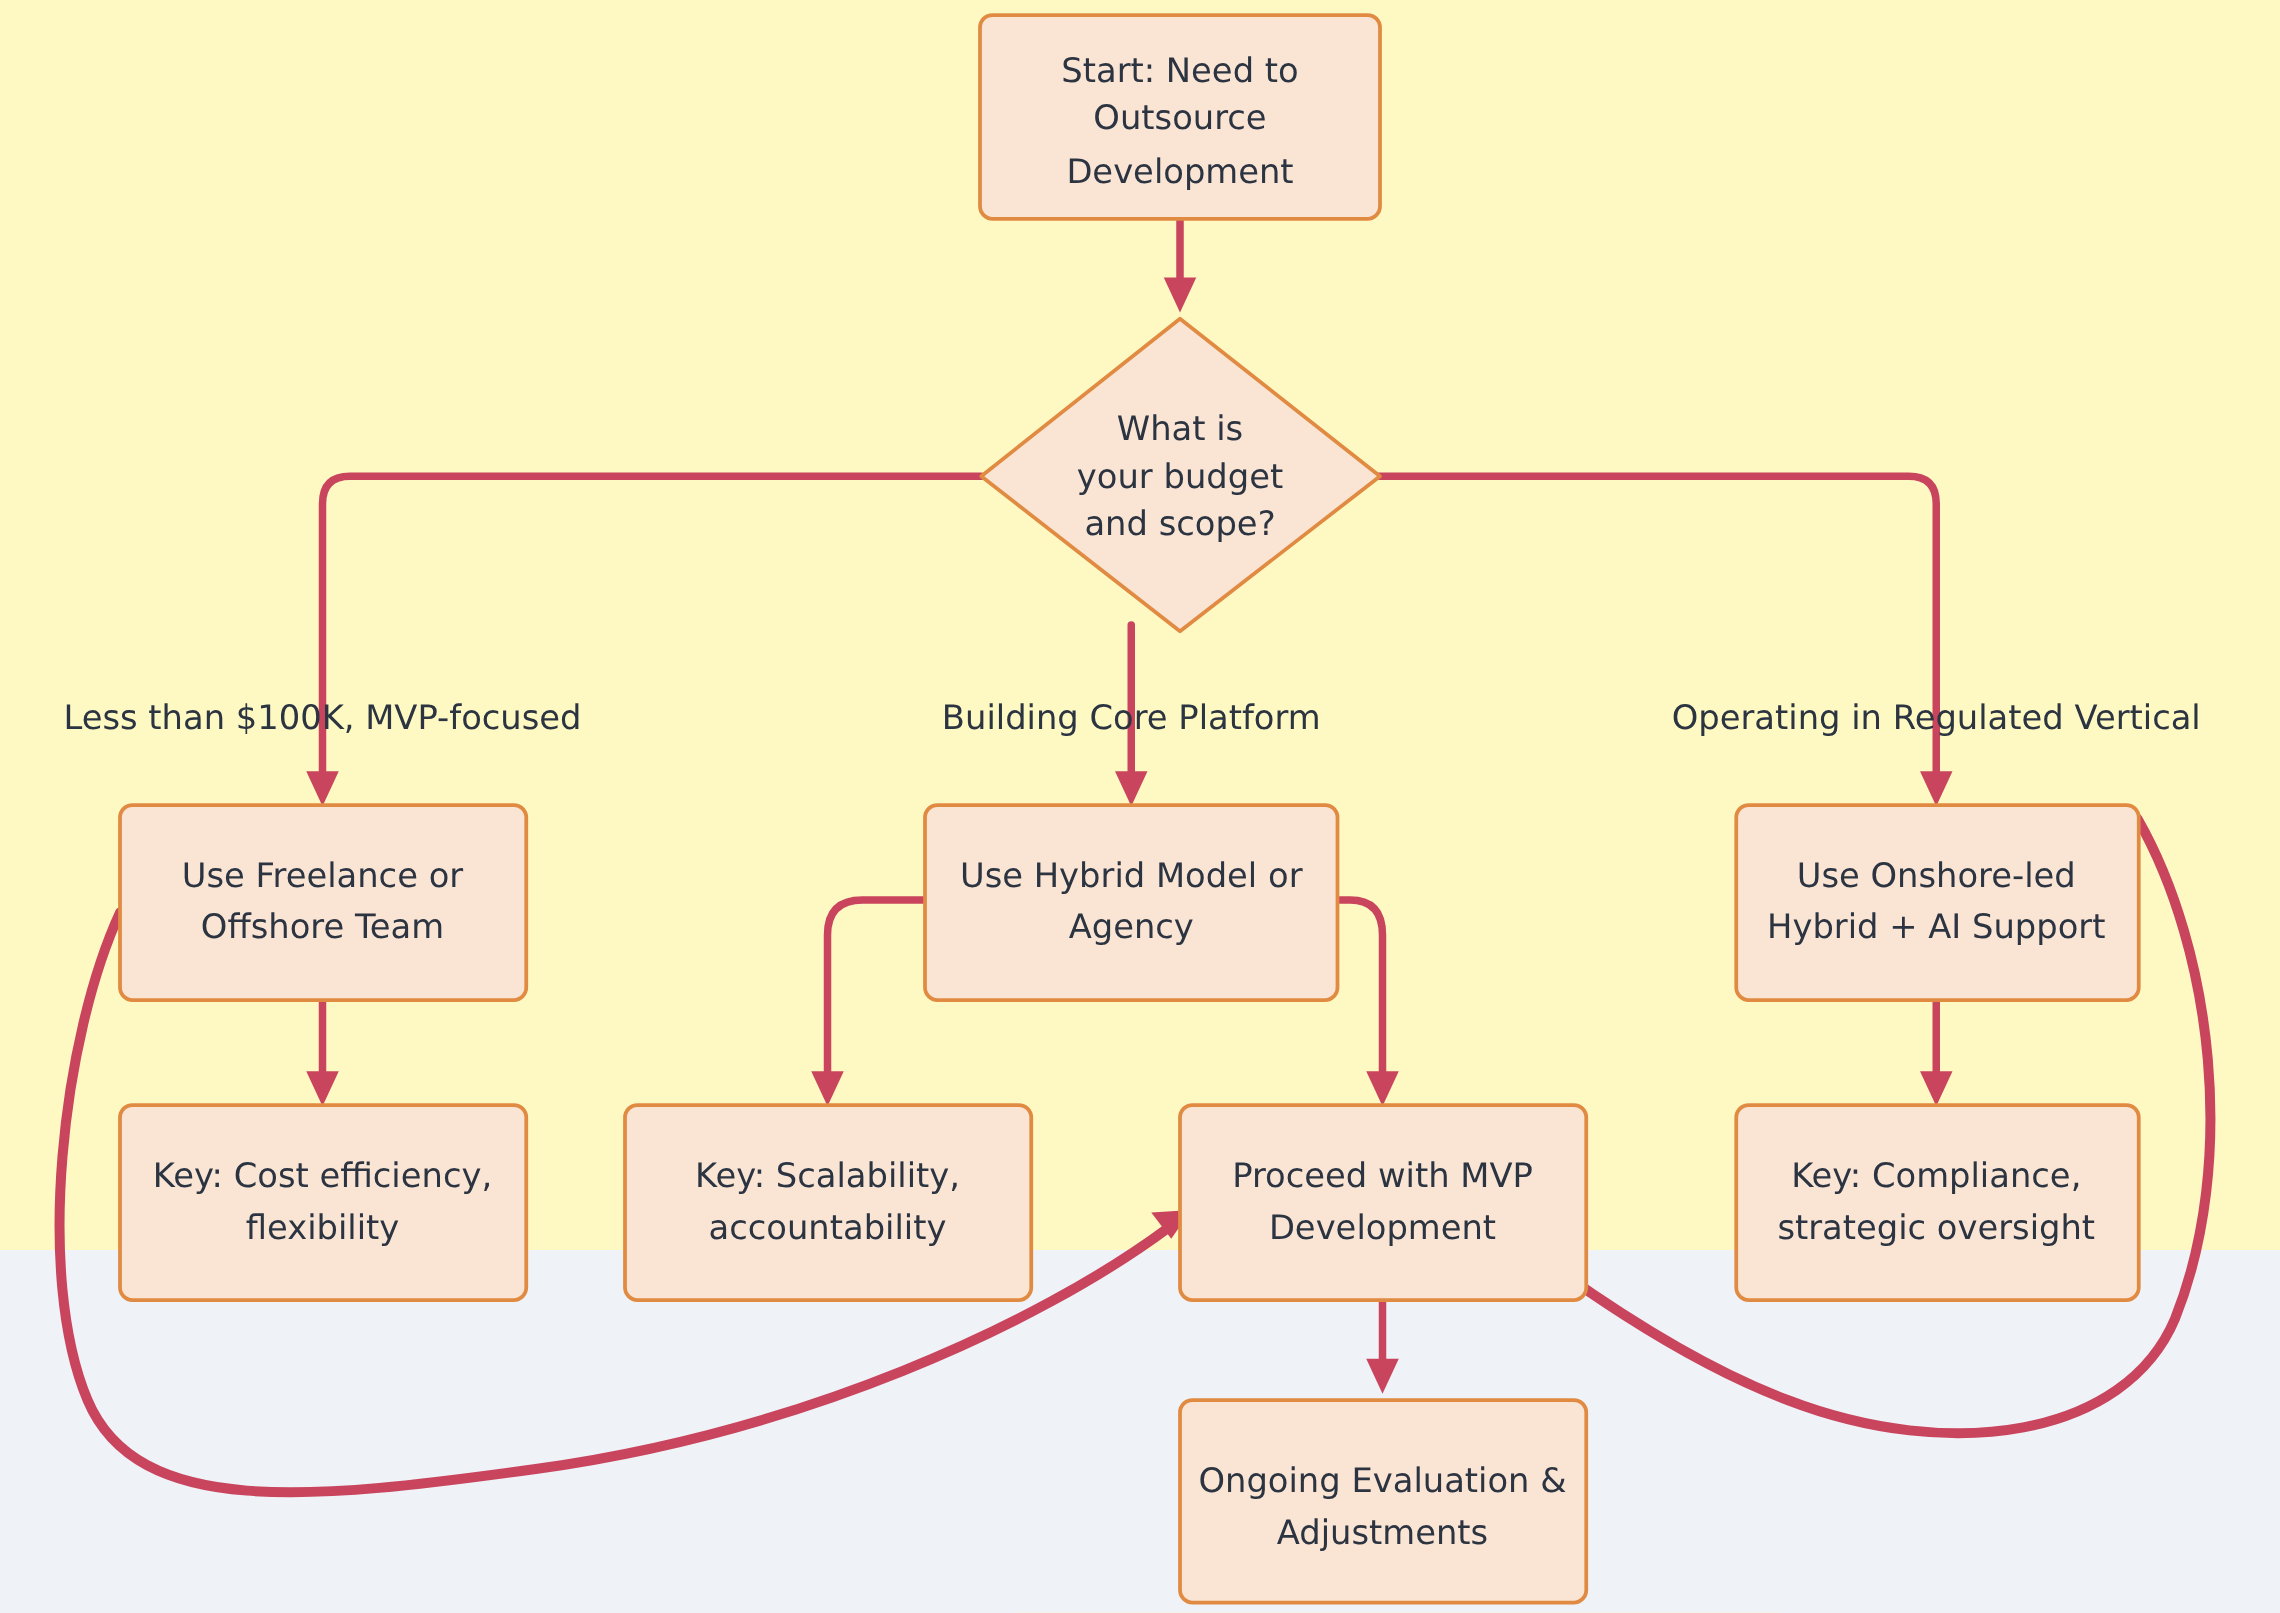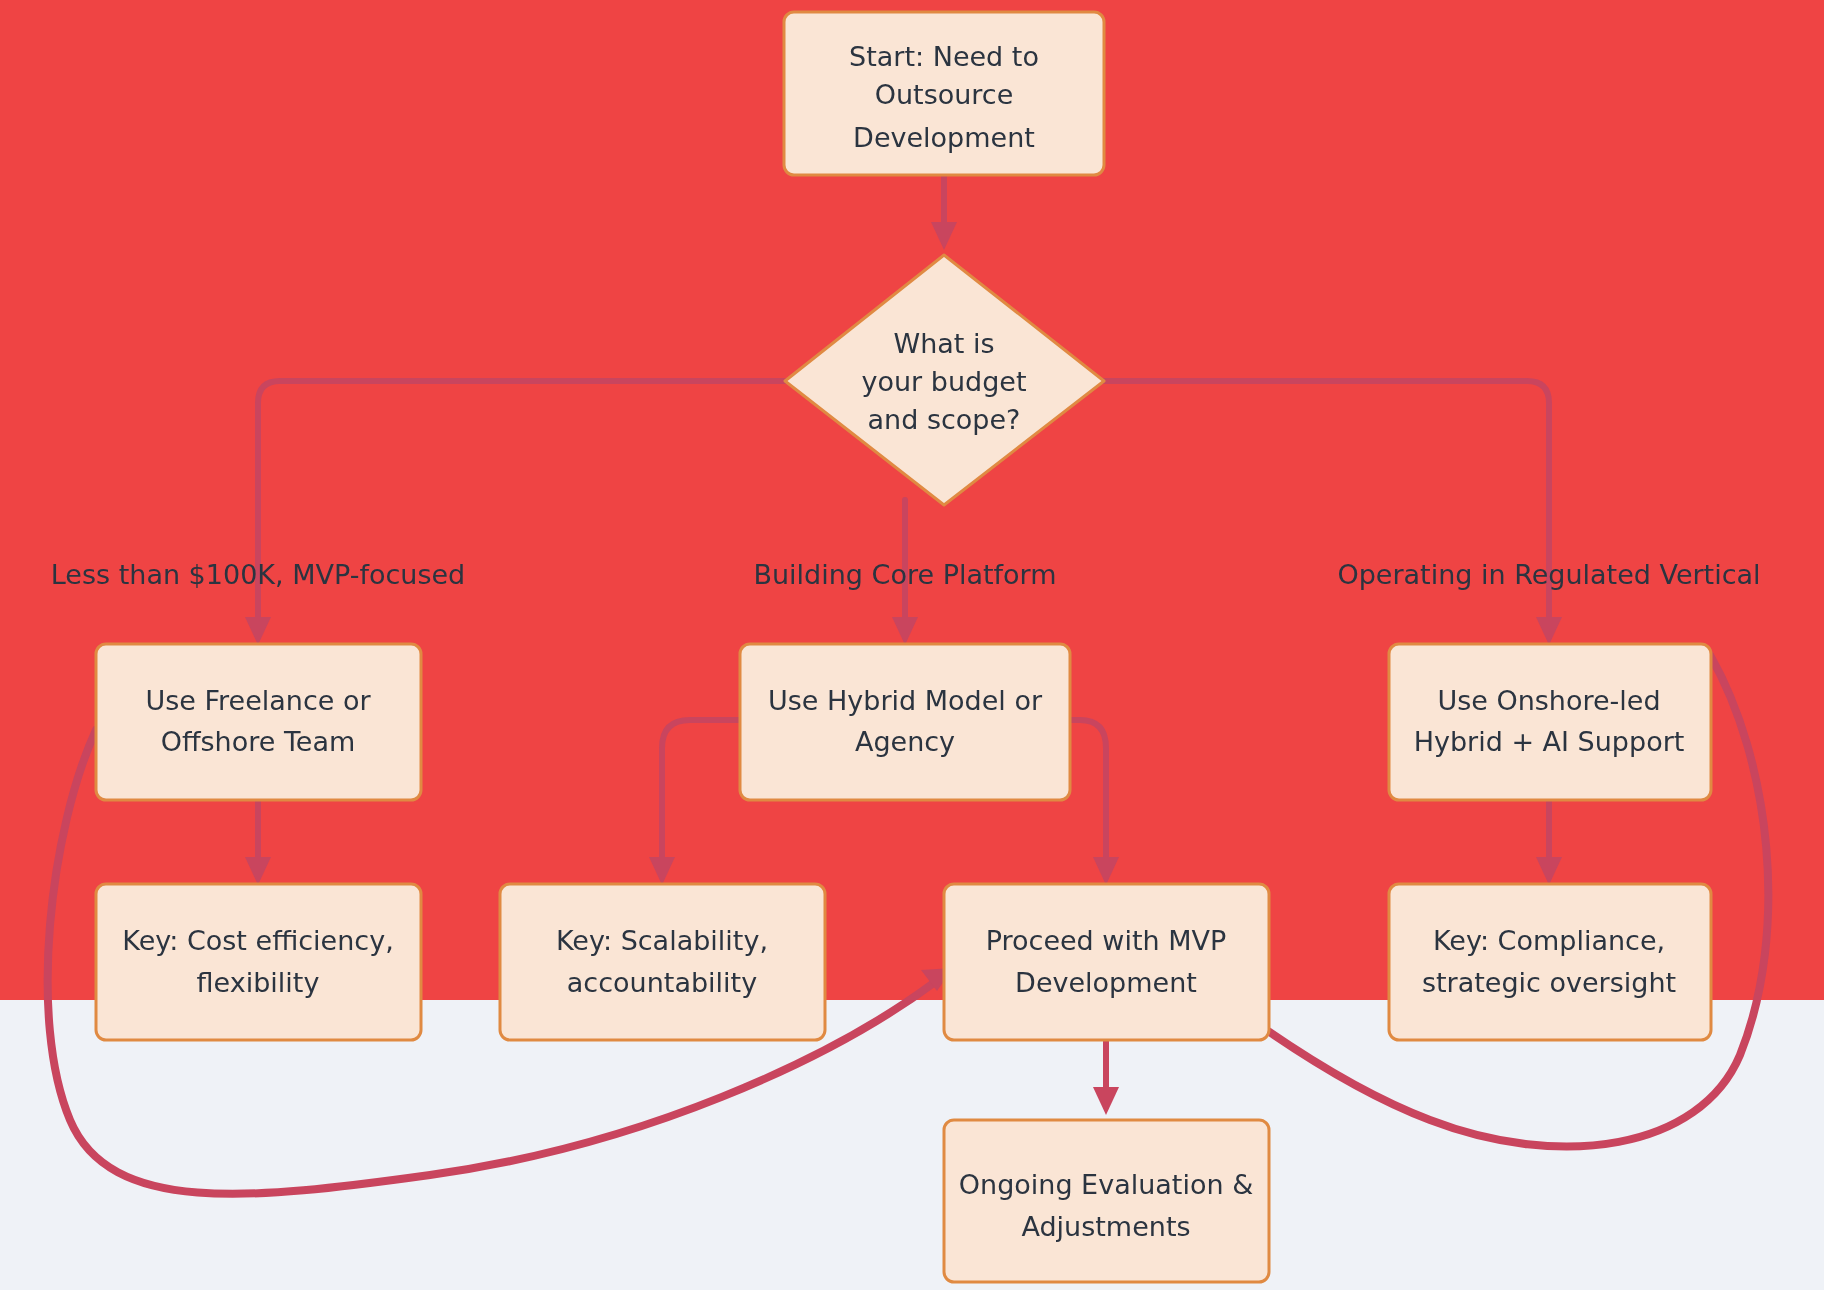--- a/index.html
+++ b/index.html
@@ -10,21 +10,21 @@
   body {
     width: 1824px;
     height: 1290px;
     overflow: hidden;
     font-family: "DejaVu Sans", "Liberation Sans", sans-serif;
   }
   #flowchart-root {
     position: relative;
     width: 1824px;
     height: 1000px;
-    background: #ef4444;
+    background: #fef9c3;
   }
   svg#flow-svg {
     position: absolute;
     top: 0;
     left: 0;
     width: 1824px;
     height: 1290px;
     display: block;
   }
   .node-rect {

